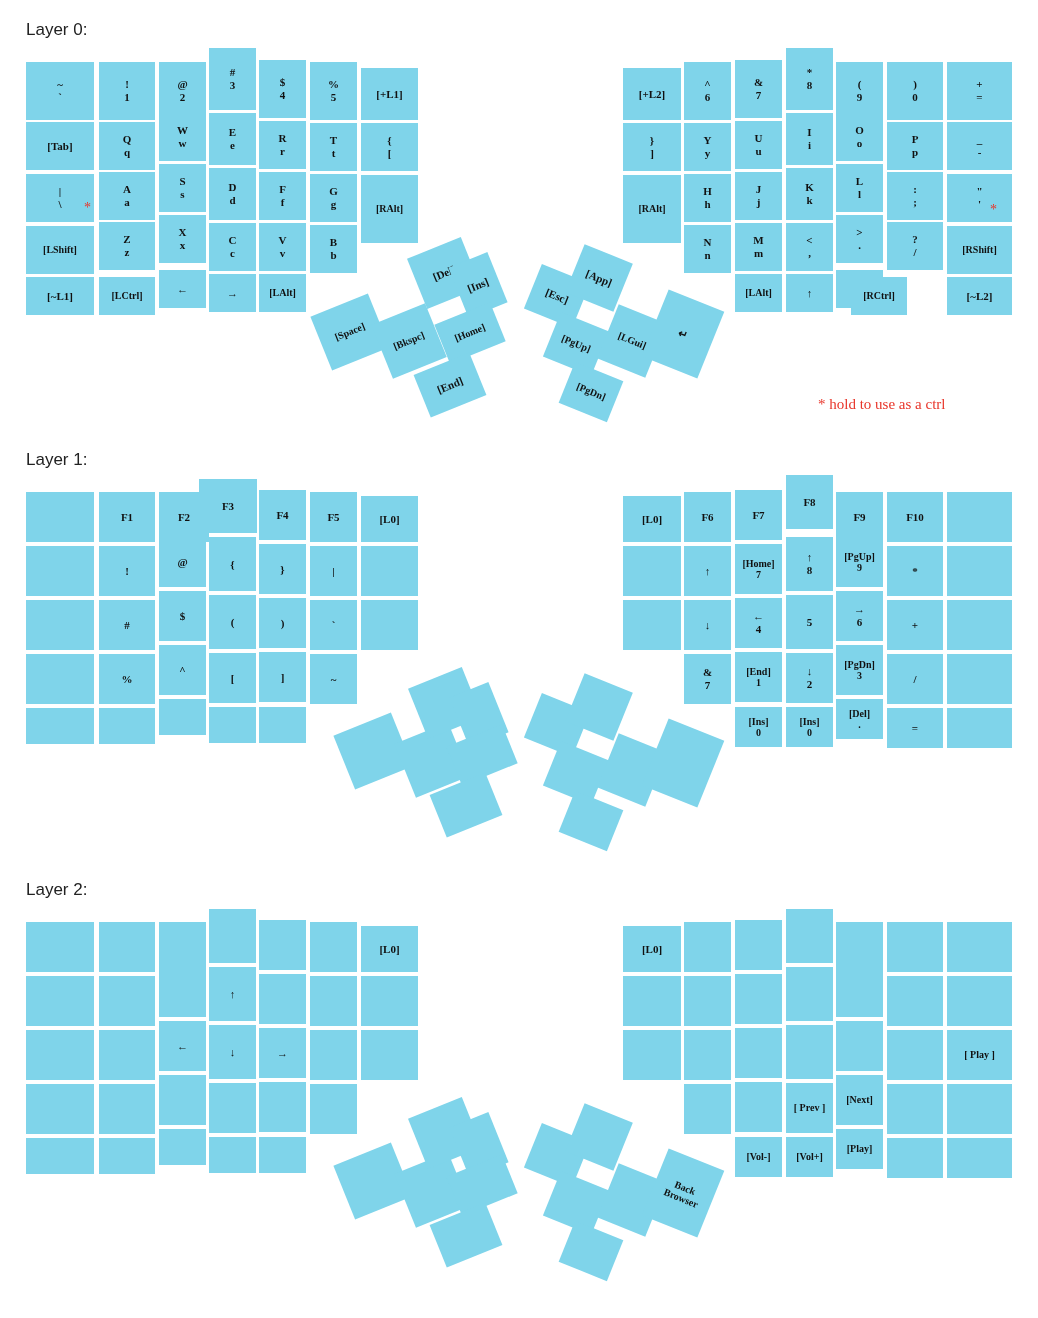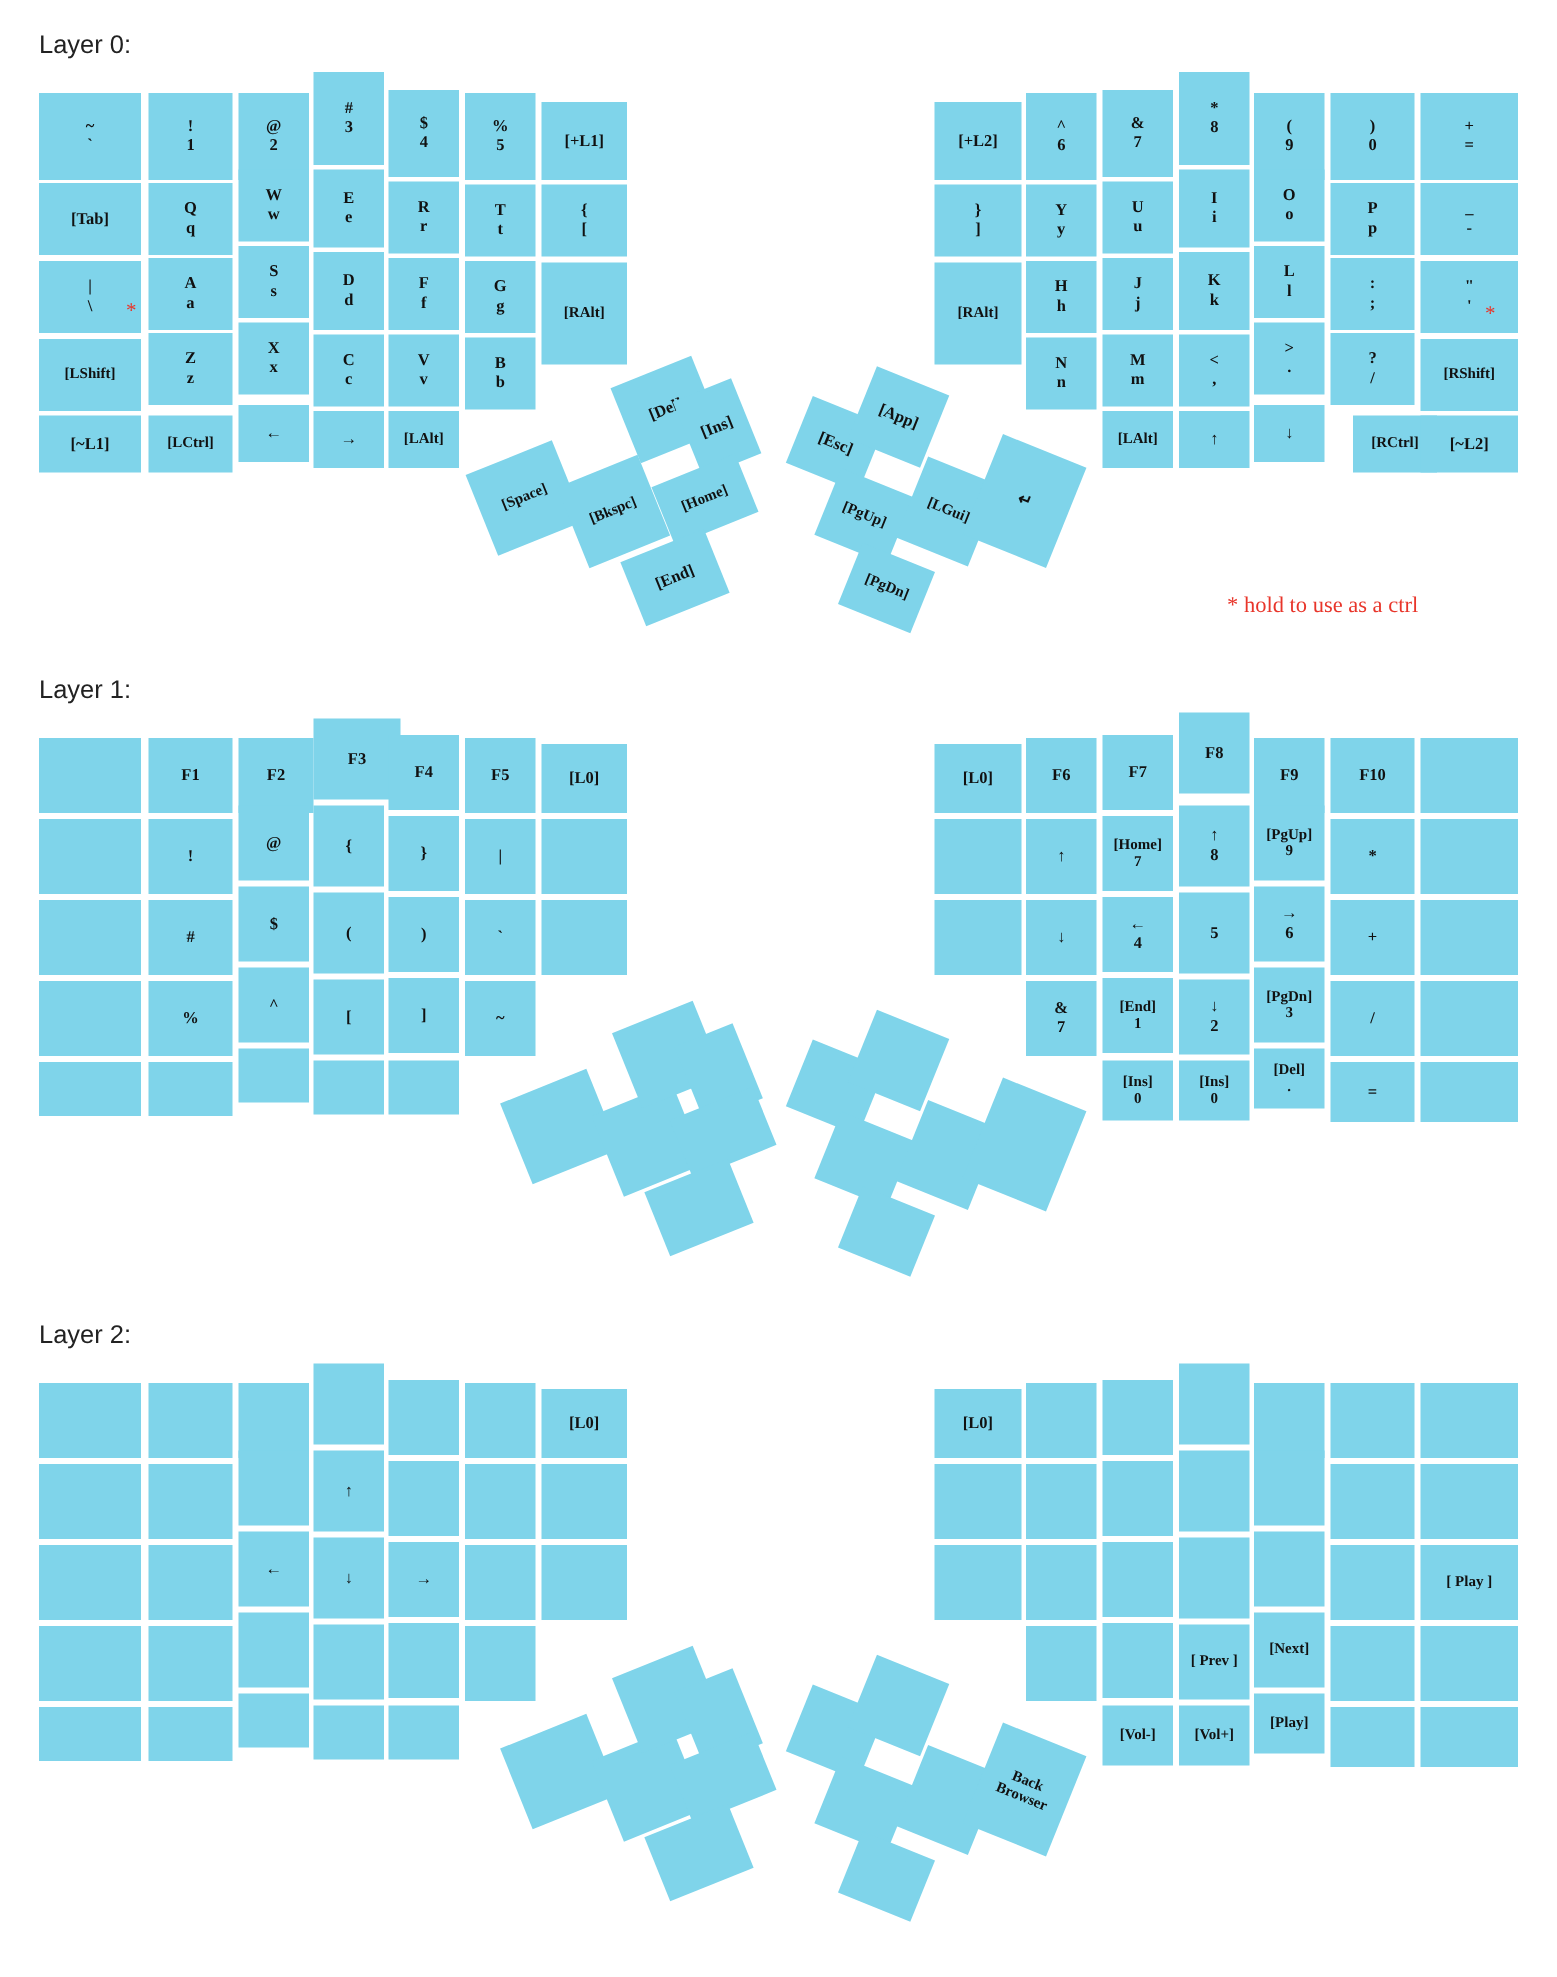--- a/index.html
+++ b/index.html
@@ -132,26 +132,26 @@
     <div class="key" style="left: 786px; top: 223px; width: 47px; height: 48px;">&lt;
 ,</div>
     <div class="key" style="left: 836px; top: 215px; width: 47px; height: 48px;">&gt;
 .</div>
     <div class="key" style="left: 887px; top: 222px; width: 56px; height: 48px;">?
 /</div>
     <div class="key k2" style="left: 947px; top: 226px; width: 65px; height: 48px;">[RShift]</div>
     <div class="key k2" style="left: 735px; top: 274px; width: 47px; height: 38px;">[LAlt]</div>
     <div class="key" style="left: 786px; top: 274px; width: 47px; height: 38px;">↑</div>
     <div class="key" style="left: 836px; top: 270px; width: 47px; height: 38px;">↓</div>
-    <div class="key k2" style="left: 902px; top: 277px; width: 56px; height: 38px;">[RCtrl]</div>
+    <div class="key k2" style="left: 851px; top: 277px; width: 56px; height: 38px;">[RCtrl]</div>
     <div class="key" style="left: 947px; top: 277px; width: 65px; height: 38px;">[~L2]</div>
     <div class="key" style="left: 26px; top: 492px; width: 68px; height: 50px;"></div>
     <div class="key" style="left: 99px; top: 492px; width: 56px; height: 50px;">F1</div>
     <div class="key" style="left: 159px; top: 492px; width: 50px; height: 50px;">F2</div>
-    <div class="key" style="left: 209px; top: 479px; width: 58px; height: 54px;">F3</div>
+    <div class="key" style="left: 199px; top: 479px; width: 58px; height: 54px;">F3</div>
     <div class="key" style="left: 259px; top: 490px; width: 47px; height: 50px;">F4</div>
     <div class="key" style="left: 310px; top: 492px; width: 47px; height: 50px;">F5</div>
     <div class="key" style="left: 361px; top: 496px; width: 57px; height: 46px;">[L0]</div>
     <div class="key" style="left: 26px; top: 546px; width: 68px; height: 50px;"></div>
     <div class="key" style="left: 99px; top: 546px; width: 56px; height: 50px;">!</div>
     <div class="key" style="left: 159px; top: 537px; width: 47px; height: 50px;">@</div>
     <div class="key" style="left: 209px; top: 537px; width: 47px; height: 54px;">{</div>
     <div class="key" style="left: 259px; top: 544px; width: 47px; height: 50px;">}</div>
     <div class="key" style="left: 310px; top: 546px; width: 47px; height: 50px;">|</div>
     <div class="key" style="left: 361px; top: 546px; width: 57px; height: 50px;"></div>

